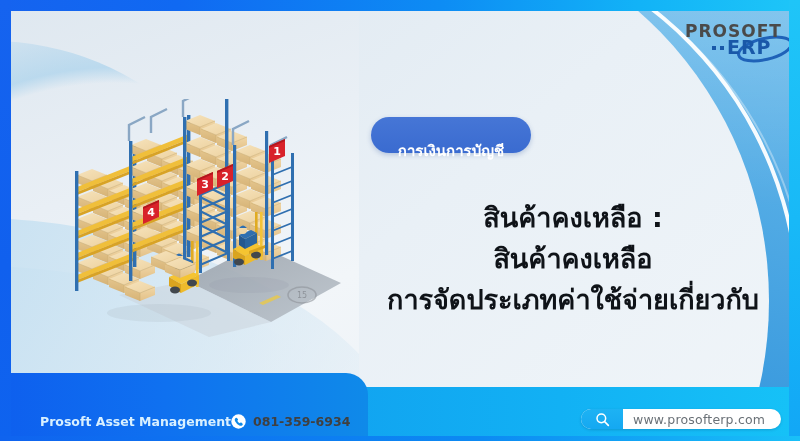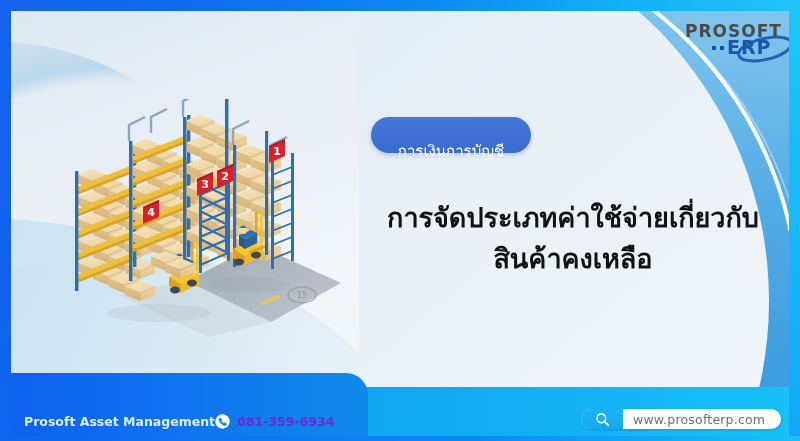--- a/index.html
+++ b/index.html
@@ -54,21 +54,21 @@
     background:linear-gradient(180deg,rgba(255,255,255,.30),rgba(255,255,255,0) 60%);}
 
   
   .logo{position:absolute;left:668px;top:7px;width:118px;height:48px;z-index:25;}
 
   
   .badge{position:absolute;left:360px;top:106px;width:160px;height:36px;border-radius:18px;
     background:linear-gradient(180deg,#4676d6 0%,#3a6bd0 100%);
     box-shadow:0 2px 5px rgba(30,70,150,.25);
     display:flex;align-items:center;justify-content:center;z-index:26;}
-  .badge span{color:#ffffff;font-size:15px;line-height:1;font-weight:400;
+  .badge span{color:#ffffff;font-size:15px;line-height:1;font-weight:700;
     font-family:"DejaVu Sans","Liberation Sans",sans-serif;margin-top:32px;}
 
   
   .title{position:absolute;left:352px;top:186px;width:420px;z-index:26;
     text-align:center;color:#0f1318;font-weight:700;font-size:27px;line-height:1.52;
     font-family:"DejaVu Sans","Liberation Sans",sans-serif;}
   .title .ln{display:block;}
 
   
   .illus{position:absolute;left:48px;top:88px;width:300px;height:240px;z-index:22;}
@@ -76,23 +76,23 @@
   
   .footer-right{position:absolute;left:0;bottom:0;width:800px;height:54px;z-index:32;
     background:linear-gradient(90deg,#0f8ce9 0%,#11a0ef 35%,#12b1f4 70%,#16c2f7 100%);}
   .footer-left{position:absolute;left:0;bottom:0;width:368px;height:68px;z-index:33;
     background:linear-gradient(90deg,#0e5fee 0%,#0f71f0 45%,#0f8ae9 100%);
     border-top-right-radius:22px;}
   .f-rows{position:absolute;left:24px;bottom:10px;z-index:35;
     font-size:12.5px;font-weight:700;line-height:19px;color:#ffffff;
     font-family:"DejaVu Sans","Liberation Sans",sans-serif;}
   .f-row{display:flex;align-items:center;height:19px;white-space:nowrap;}
-  .f-name{width:190px;color:#d8f0ff;}
+  .f-name{width:190px;color:#d8f0ff;margin-left:16px;}
   .f-ico{width:17px;height:17px;margin-right:6px;flex:0 0 17px;}
-  .f-tel{color:#6d28d9;}
+  .f-tel{color:#404040;}
 
   .searchpill{position:absolute;right:19px;bottom:12px;width:200px;height:20px;z-index:36;
     background:#ffffff;border-radius:14px;display:flex;align-items:center;
     box-shadow:0 1px 3px rgba(0,40,80,.2);overflow:hidden;}
   .sp-ico{width:42px;height:28px;flex:0 0 42px;display:flex;align-items:center;justify-content:center;
     background:linear-gradient(180deg,#1fb4f4 0%,#13a6f1 100%);}
   .sp-url{flex:1;font-size:12.5px;color:#6a7177;padding-left:10px;
     font-family:"DejaVu Sans","Liberation Sans",sans-serif;letter-spacing:.2px;}
 </style>
 </head>
@@ -421,22 +421,23 @@
         <rect x="41" y="28" width="4" height="4" fill="#1958a8"></rect>
         <text x="48" y="36" font-size="19" font-weight="bold" letter-spacing="1" font-family="DejaVu Sans, sans-serif" fill="#1958a8">ERP</text>
       </svg>
     </div>
 
     <div class="badge">
       <span>การเงินการบัญชี</span>
     </div>
 
     <div class="title">
+      <span class="ln">สินค้าคงเหลือ :</span>
+      <span class="ln">สินค้าคงเหลือ</span>
       <span class="ln">การจัดประเภทค่าใช้จ่ายเกี่ยวกับ</span>
-      <span class="ln">สินค้าคงเหลือ</span>
     </div>
   </div>
 
   <div class="footer-right"></div>
   <div class="footer-left"></div>
 
   <div class="f-rows">
     <div class="f-row">
       <span class="f-name">Prosoft Asset Management</span>
       <span class="f-ico">

